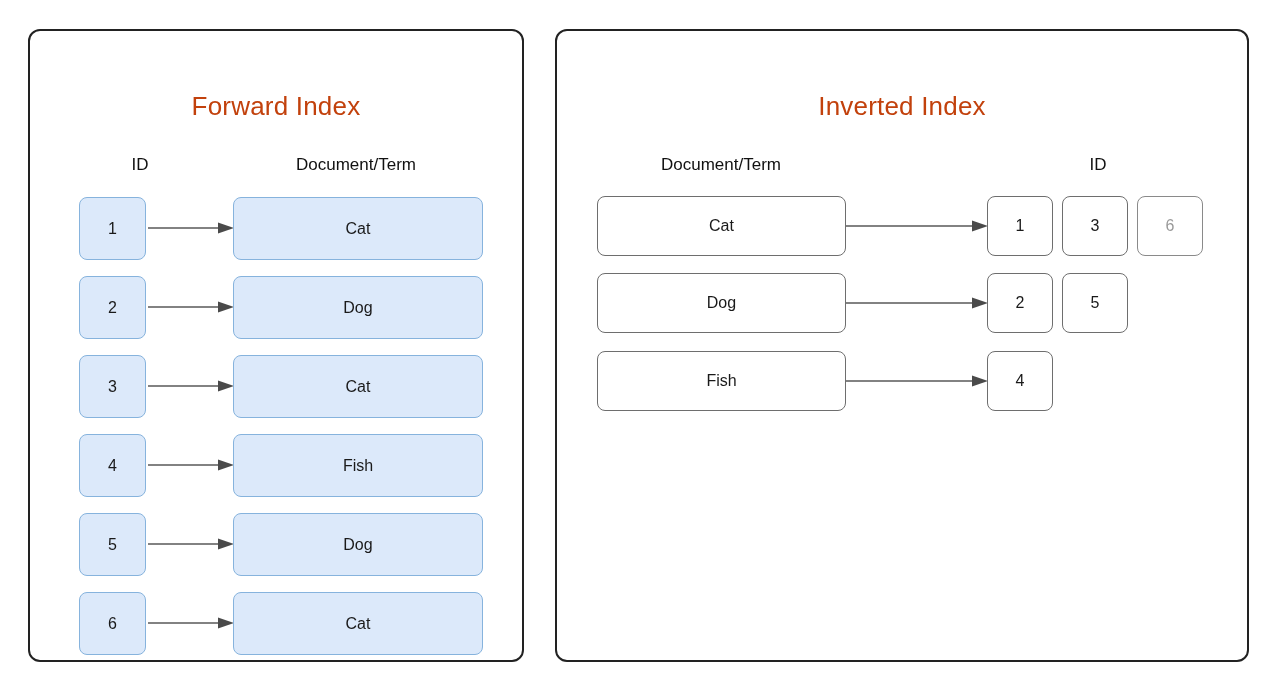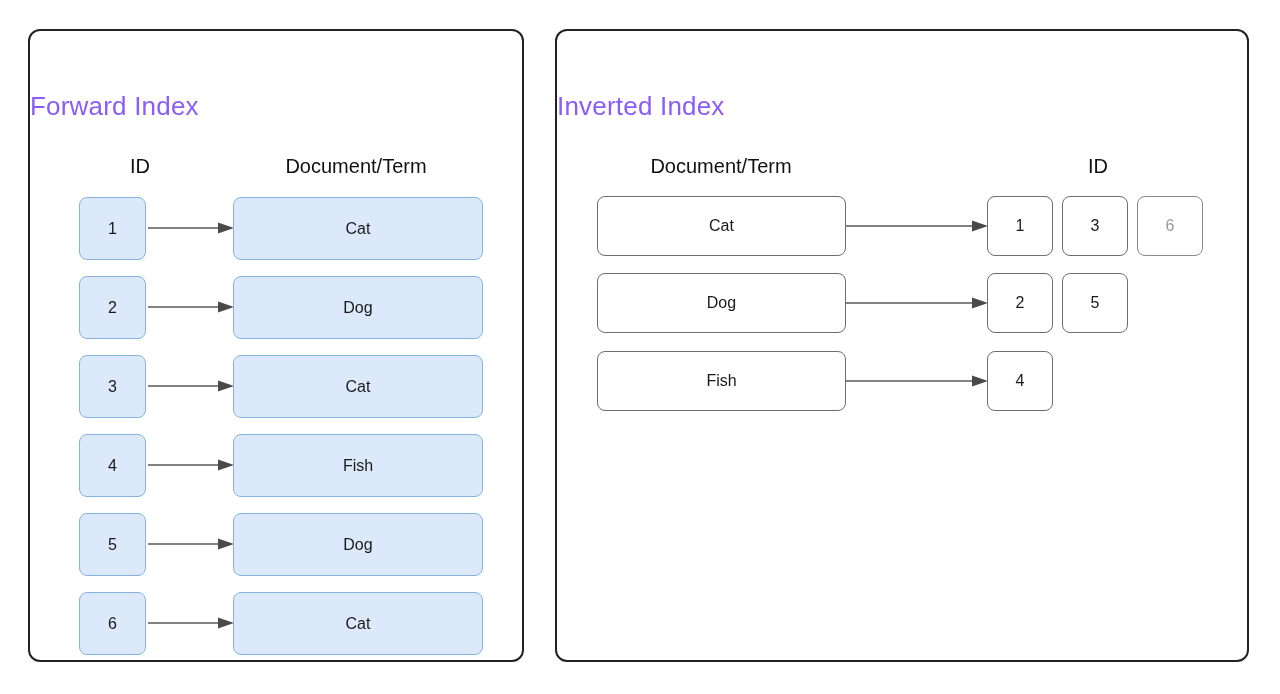--- a/index.html
+++ b/index.html
@@ -42,31 +42,31 @@
     width: 694px;
     height: 633px;
     text-decoration: underline;
   }
 
   .panel-title {
     position: absolute;
     top: 38px;
     left: 0;
     width: 100%;
-    text-align: left;
+    text-align: center;
     font-size: 26px;
     font-weight: 400;
     letter-spacing: 0.2px;
-    color: #8b5cf6;
+    color: #c2410c;
   }
 
   
   .col-header {
     position: absolute;
-    font-size: 20px;
+    font-size: 17px;
     font-weight: 400;
     color: #111111;
     white-space: nowrap;
     transform: translateX(-50%);
   }
 
   
   .row {
     position: absolute;
     left: 0;

